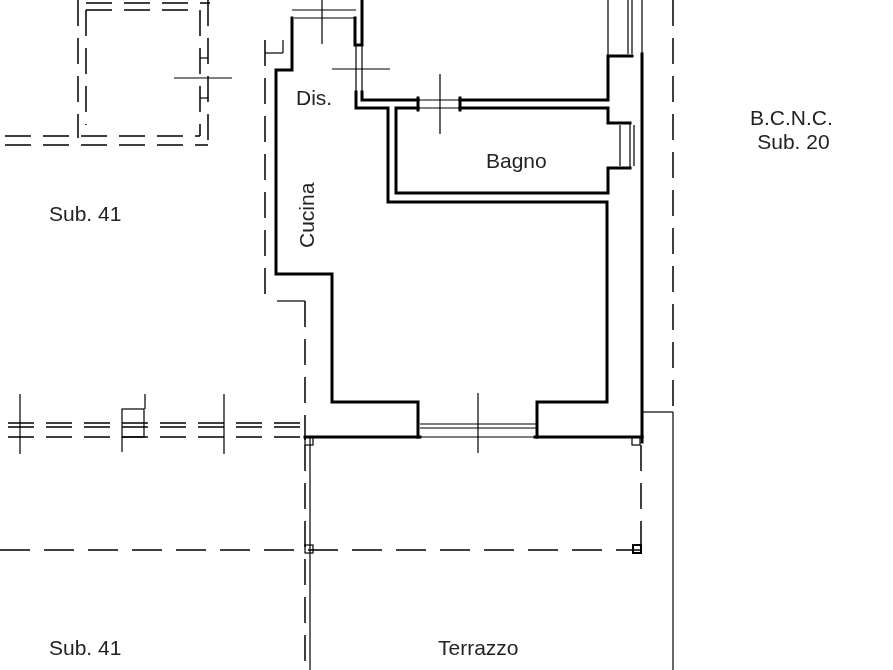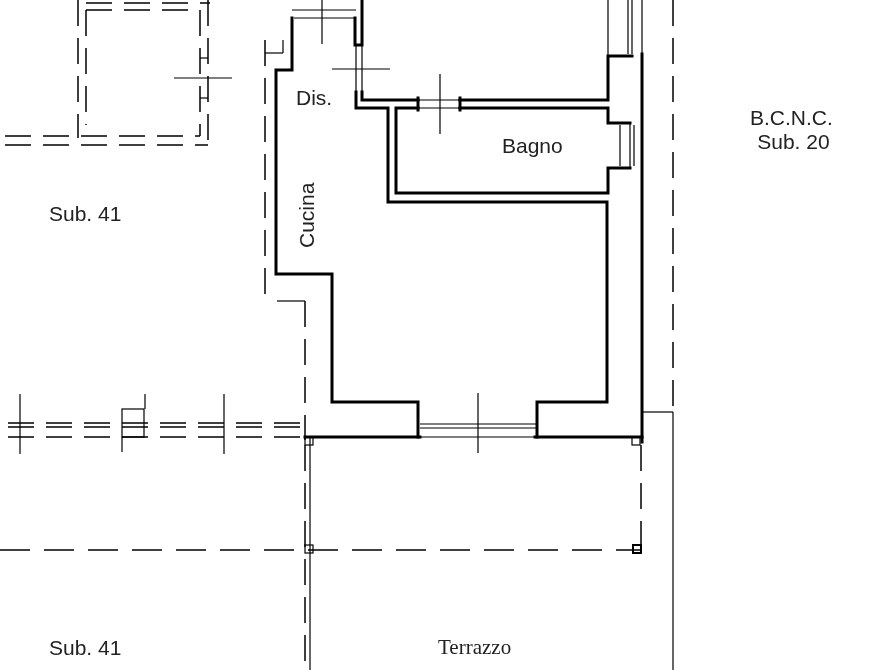--- a/index.html
+++ b/index.html
@@ -105,22 +105,22 @@
       <rect class="thin" x="305" y="545" width="8" height="8"></rect>
       <rect class="wall" x="633" y="545" width="8" height="8" style="stroke-width:2"></rect>
       <line class="thin" x1="673" y1="412" x2="673" y2="670"></line>
       <line class="thin" x1="642" y1="412" x2="673" y2="412"></line>
     </g>
 
     <line class="dash" x1="673" y1="0" x2="673" y2="412"></line>
   </svg>
 
   <div class="lbl" style="left:296px;top:87px;">Dis.</div>
-  <div class="lbl" style="left:486px;top:135px;margin-left:16px;">Bagno</div>
+  <div class="lbl" style="left:486px;top:150px;">Bagno</div>
   <div class="lbl vert" style="left:296px;top:248px;">Cucina</div>
-  <div class="lbl" style="left:438px;top:637px;font-family:Liberation Serif, serif;">Terrazzo</div>
+  <div class="lbl" style="left:438px;top:637px;">Terrazzo</div>
   <div class="lbl" style="left:49px;top:203px;">Sub. 41</div>
   <div class="lbl" style="left:49px;top:637px;">Sub. 41</div>
   <div class="lbl c" style="left:728px;top:107px;">
     <div>B.C.N.C.</div>
     <div style="margin-top:3px;margin-left:4px;">Sub. 20</div>
   </div>
 </div>
 
 </body></html>

